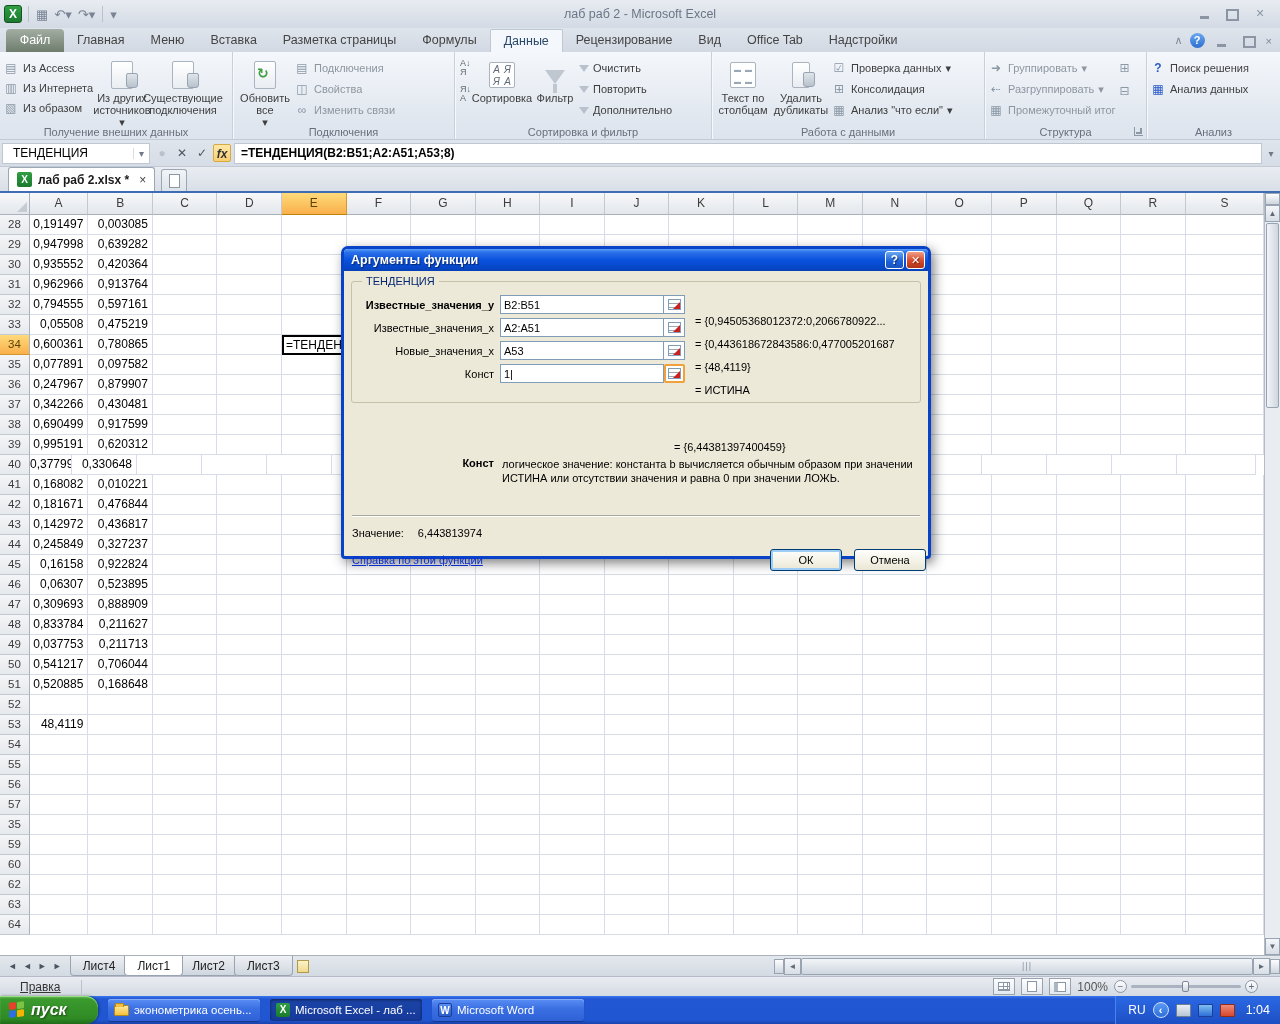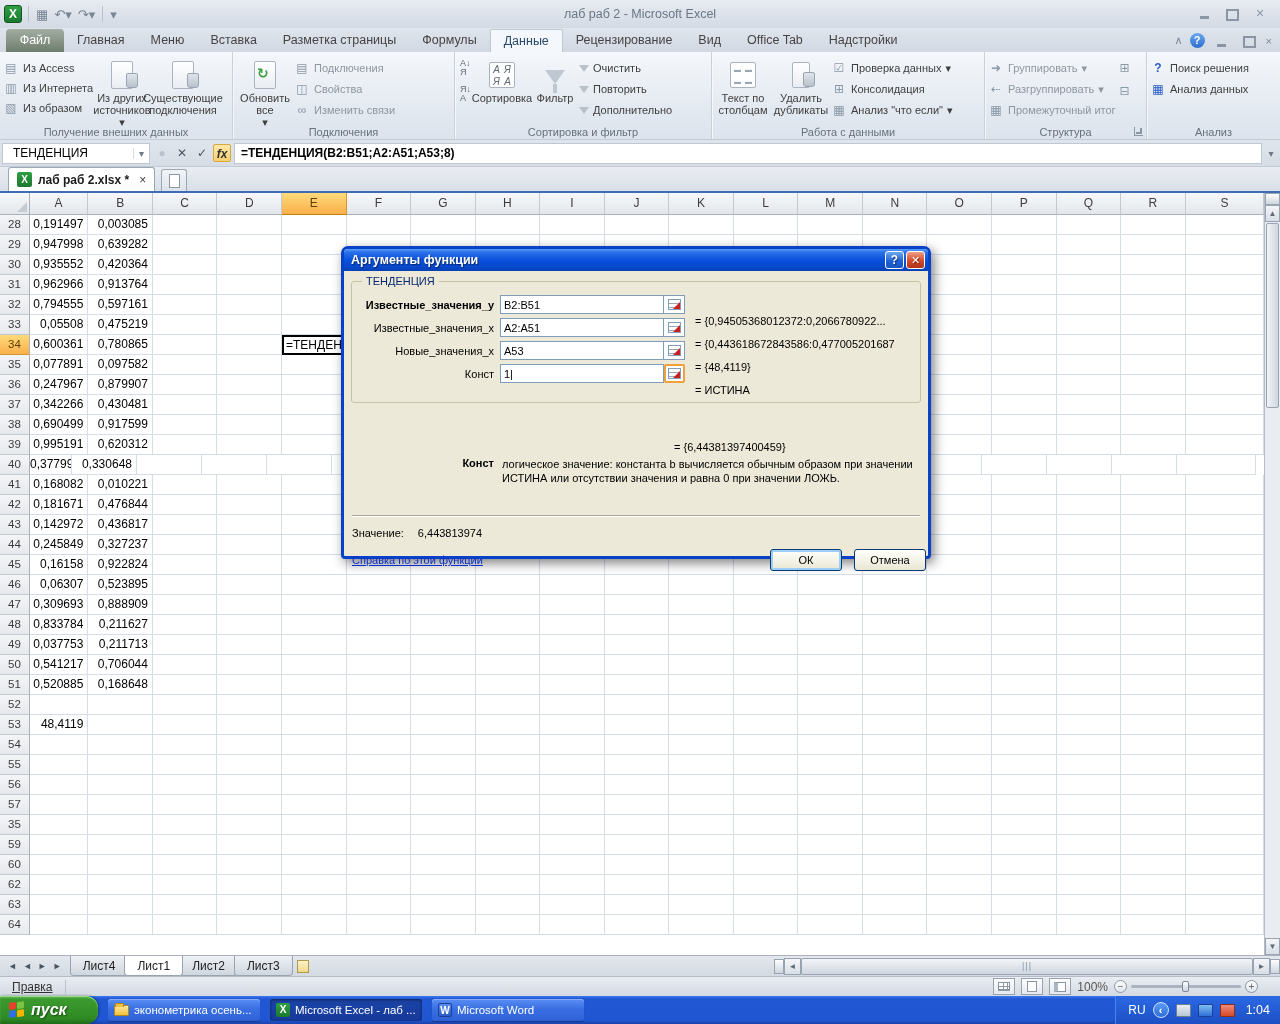--- a/index.html
+++ b/index.html
@@ -103,21 +103,21 @@
   .stab.active { background:#fff; font-weight:normal; z-index:2; }
   .ins-sheet { display:flex; align-items:center; padding:0 8px; }
   .ins-sheet .pg { width:12px; height:13px; background:linear-gradient(#fdf3c9,#f0d98a); border:1px solid #b09a4a; }
   .hscroll { margin-left:auto; display:flex; align-items:center; height:100%; }
   .h-split { width:10px; height:15px; background:linear-gradient(#fdfdfe,#cfd6de); border:1px solid #98a4b1; }
   .hbtn { width:17px; height:17px; background:linear-gradient(#f4f6f9,#d8dee6); border:1px solid #98a4b1; color:#5f6a76; font-size:8px; text-align:center; line-height:15px; }
   .h-thumb { width:452px; height:17px; background:linear-gradient(#f2f5f8,#cfd6df); border:1px solid #98a4b1; border-radius:2px; text-align:center; color:#8a97a5; font-size:9px; line-height:15px; letter-spacing:1px; }
 
   
   .statusbar { position:absolute; left:0; top:976px; width:1280px; height:20px; background:linear-gradient(#e9edf2,#d4dae3); border-top:1px solid #b5bcc7; display:flex; align-items:center; font-size:12px; color:#333; }
-  .st-mode { padding:0 12px;text-decoration:underline; }
+  .st-mode { padding:0 20px;text-decoration:underline; }
   .st-sep { width:1px; height:14px; background:#b9c2cd; }
   .st-right { margin-left:auto; display:flex; align-items:center; gap:6px; padding-right:22px; }
   .viewbtn { width:22px; height:17px; border:1px solid #99a3b0; background:linear-gradient(#fdfdfe,#e4e9ef); display:flex; align-items:center; justify-content:center; }
   .vb-grid { width:12px; height:9px; background:
       linear-gradient(#8a97a5,#8a97a5) 0 3px/12px 1px no-repeat,
       linear-gradient(#8a97a5,#8a97a5) 0 6px/12px 1px no-repeat,
       linear-gradient(#8a97a5,#8a97a5) 4px 0/1px 9px no-repeat,
       linear-gradient(#8a97a5,#8a97a5) 8px 0/1px 9px no-repeat,
       #fff; border:1px solid #8a97a5; }
   .vb-page { width:10px; height:11px; background:#fff; border:1px solid #8a97a5; }

